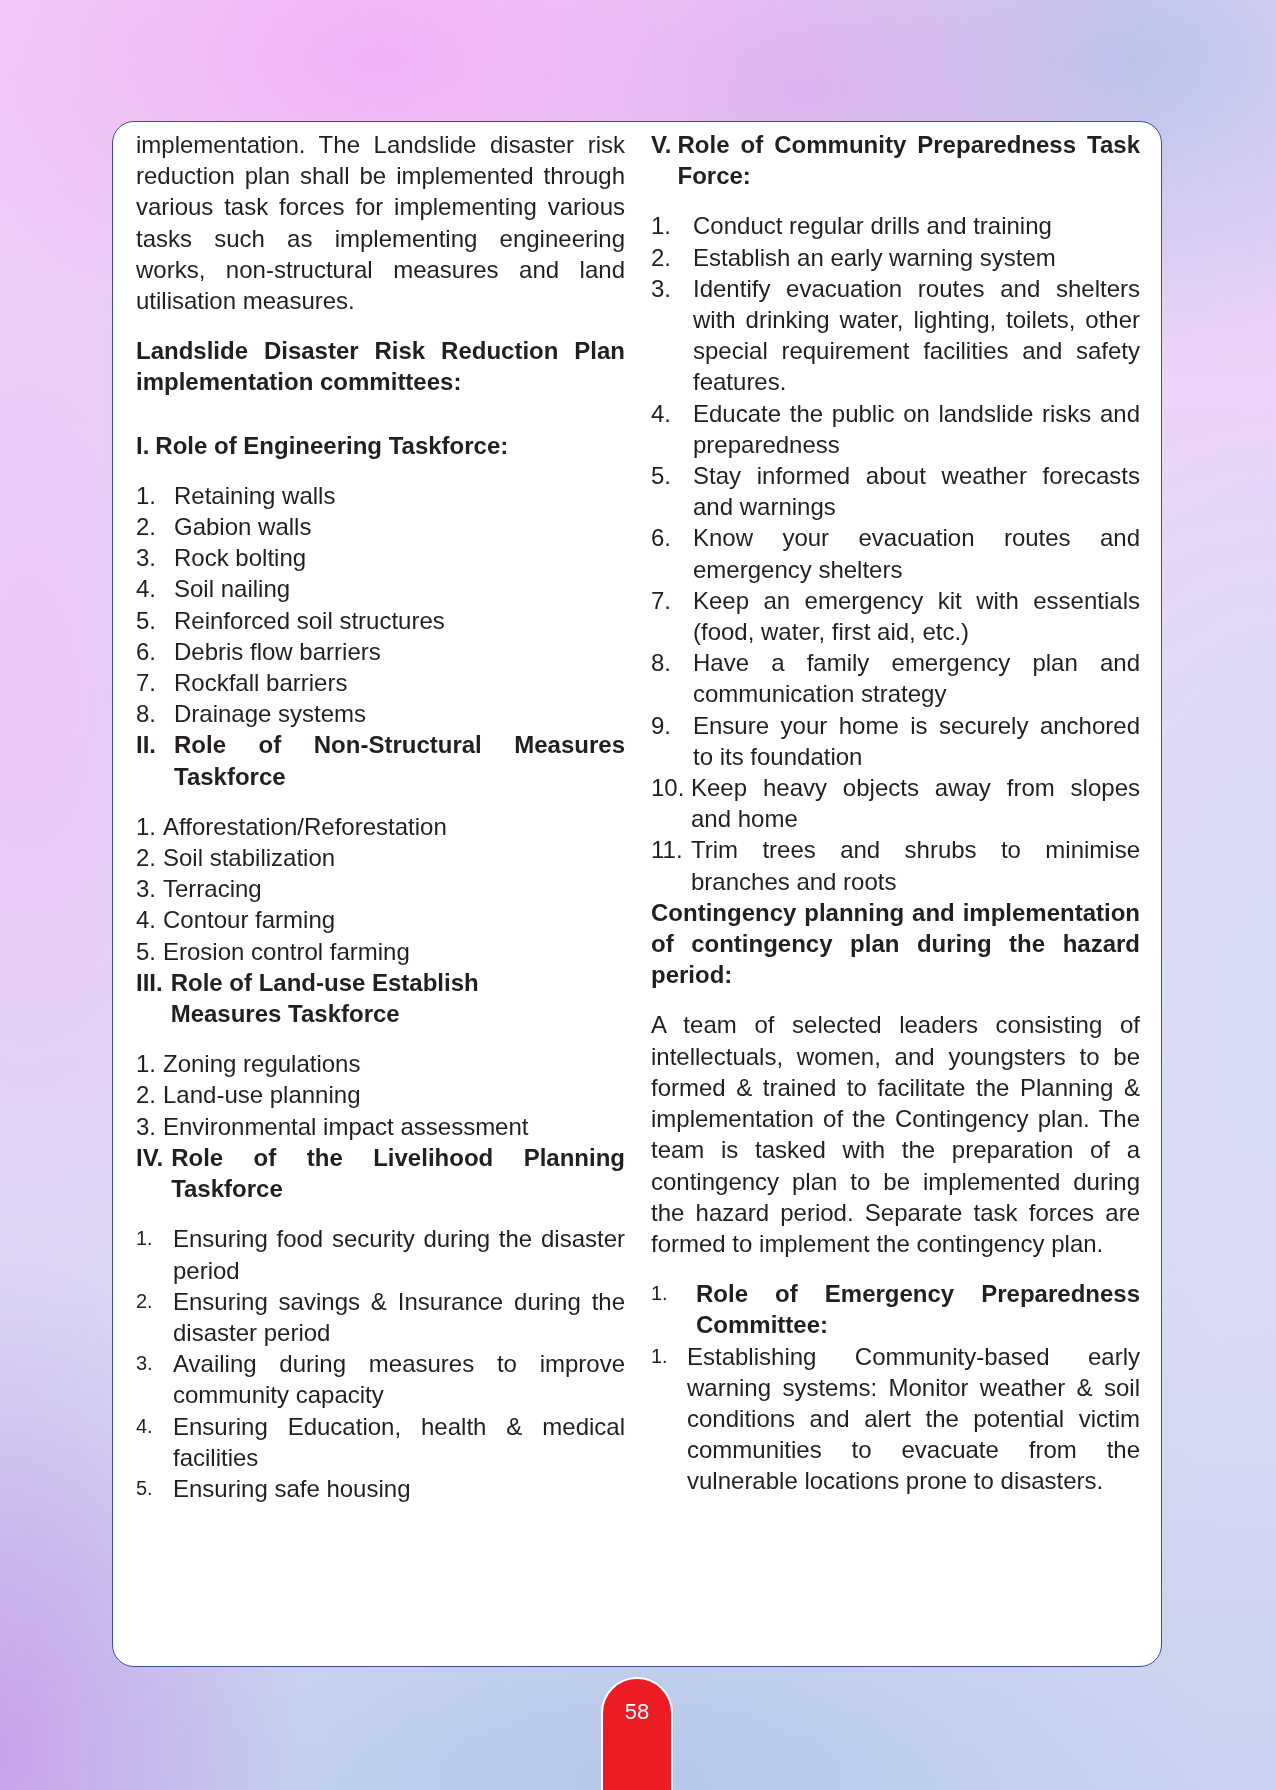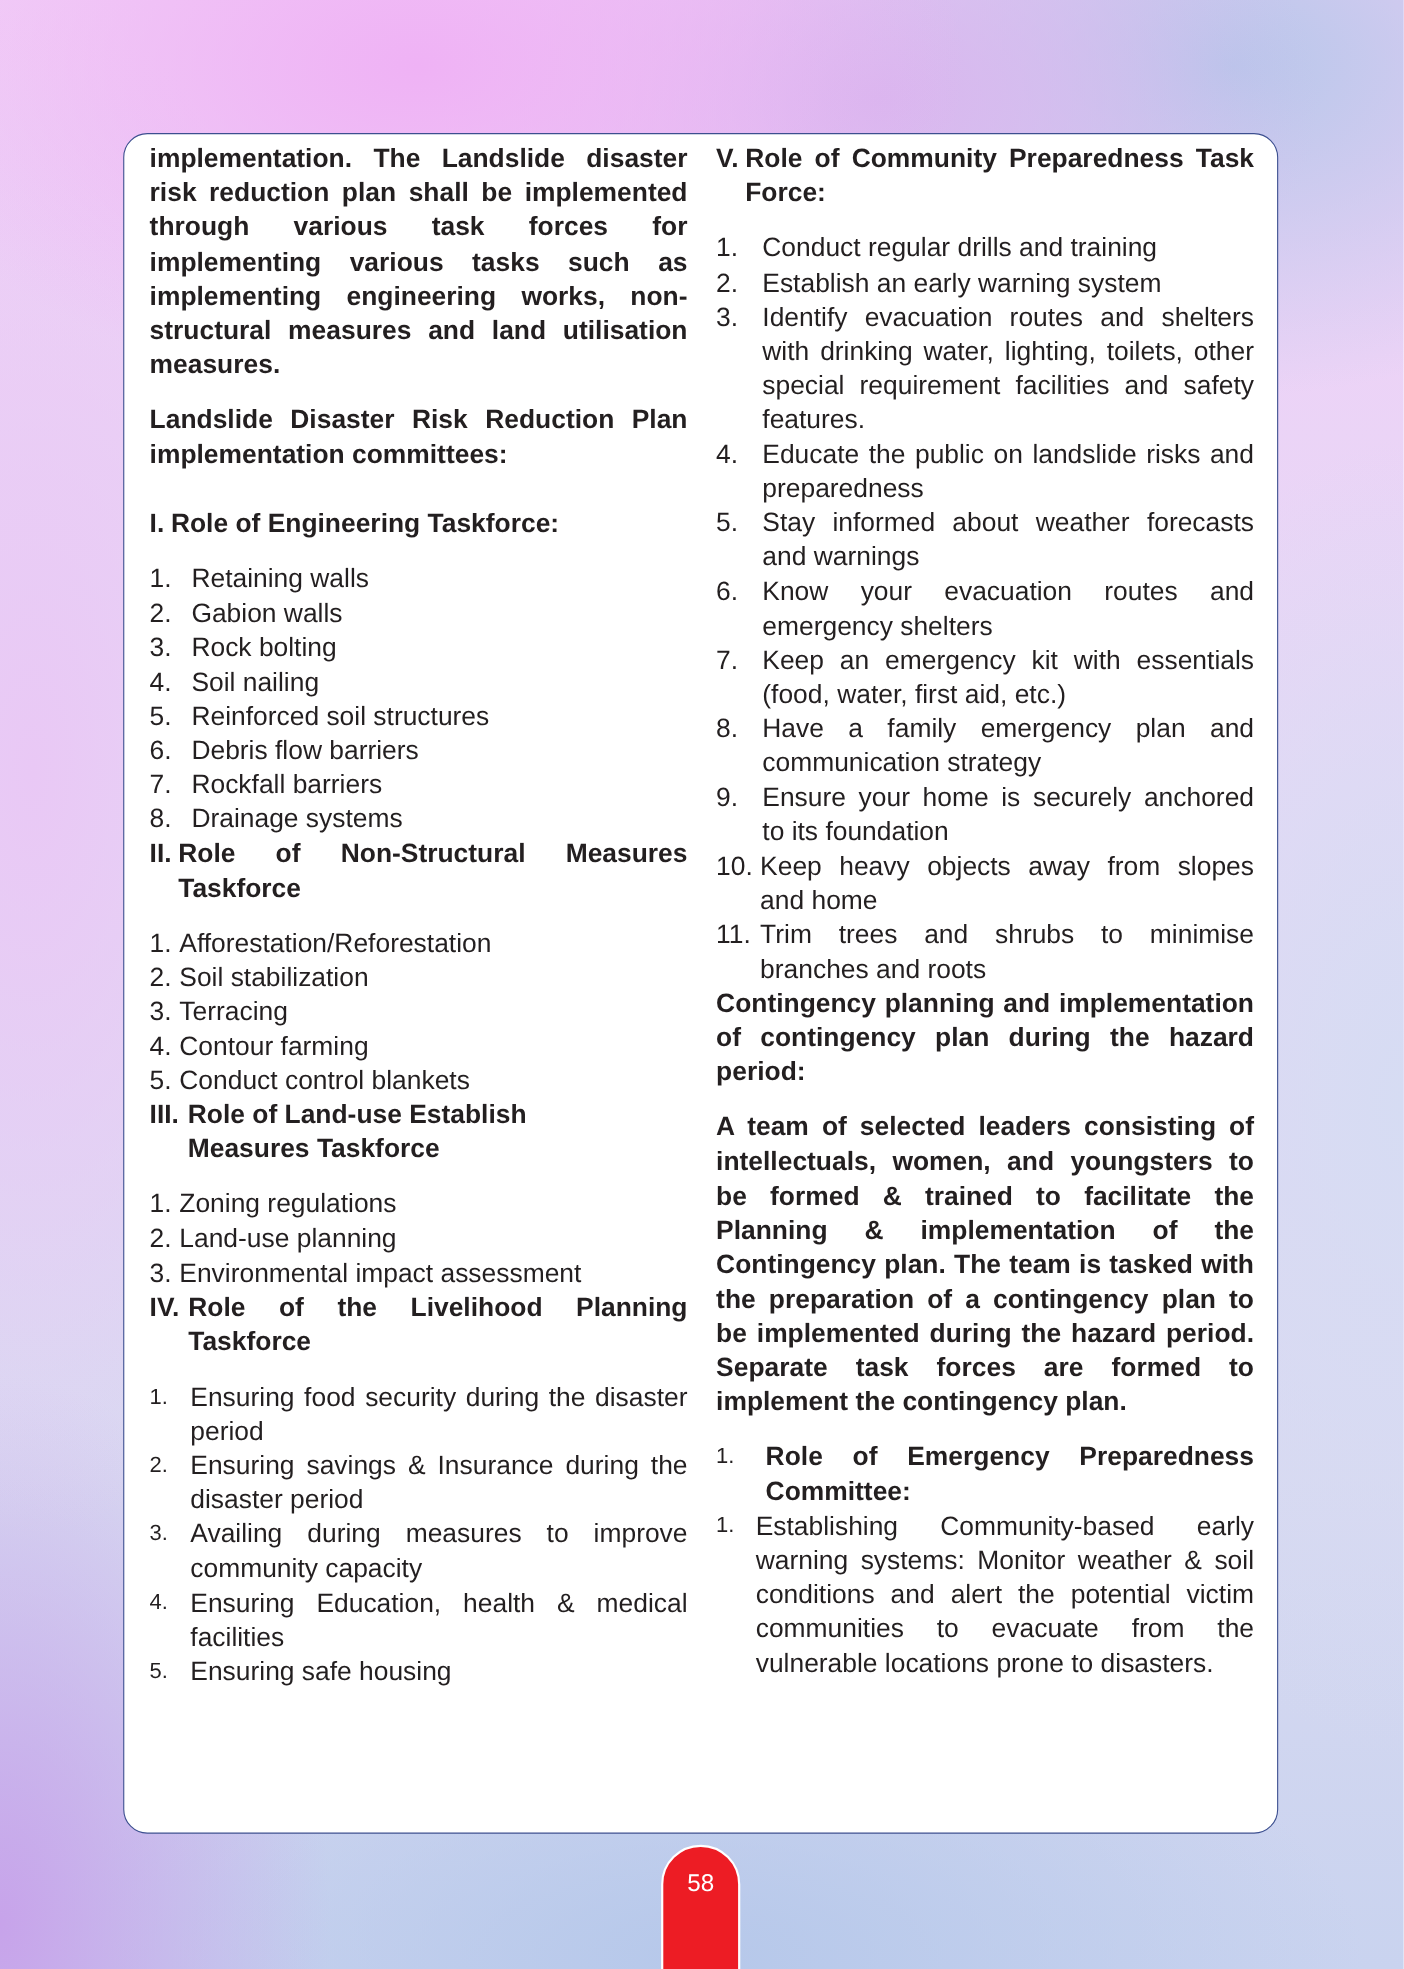--- a/index.html
+++ b/index.html
@@ -17,21 +17,21 @@
       linear-gradient(180deg, #f1cff7 0%, #e6d8f6 40%, #d8d9f1 75%, #c9d3ef 100%);
   }
   .card {
     position: absolute; left: 112px; top: 121px; width: 1050px; height: 1546px;
     background: #ffffff; border: 1.5px solid #3c4f8f; border-radius: 22px;
     box-sizing: border-box;
   }
   .col { position: absolute; top: 129px; width: 489px; font-size: 24px; line-height: 31.2px; }
   .col.left { left: 136px; }
   .col.right { left: 651px; }
-  p { margin: 0; font-weight: bold; }
+  p { margin: 0; }
   .para { text-align: justify; }
   .h { font-weight: bold; text-align: justify; }
   .mb-sm { margin-bottom: 32px; }
   .mb-md { margin-bottom: 19px; }
   ol.list { list-style: none; margin: 0; padding: 0; }
   ol.list li { display: flex; }
   ol.list li .num { flex: 0 0 auto; }
   ol.list li .txt { flex: 1 1 auto; text-align: justify; }
   .roman { display: flex; font-weight: bold; }
   .roman .rn { flex: 0 0 auto; }
@@ -109,21 +109,21 @@
         <span class="num">7.</span>
         <span class="txt">Rockfall barriers</span>
       </li>
     <li>
         <span class="num">8.</span>
         <span class="txt">Drainage systems</span>
       </li>
   </ol>
 
   <div class="roman mb-md">
-    <span class="rn" style="margin-right:6px">II.</span>
+    <span class="rn" style="margin-right:18px">II.</span>
     <span class="rt">Role of Non-Structural Measures Taskforce</span>
   </div>
   <ol class="list ns mb-md">
     <li>
         <span class="num">1.</span>
         <span class="txt">Afforestation/Reforestation</span>
       </li>
     <li>
         <span class="num">2.</span>
         <span class="txt">Soil stabilization</span>
@@ -131,21 +131,21 @@
     <li>
         <span class="num">3.</span>
         <span class="txt">Terracing</span>
       </li>
     <li>
         <span class="num">4.</span>
         <span class="txt">Contour farming</span>
       </li>
     <li>
         <span class="num">5.</span>
-        <span class="txt">Conduct control blankets</span>
+        <span class="txt">Erosion control farming</span>
       </li>
   </ol>
 
   <div class="roman mb-md">
     <span class="rn" style="margin-right:8px">III.</span>
     <span class="rt" style="text-align:left; padding-right:90px">Role of  Land-use Establish Measures Taskforce</span>
   </div>
   <ol class="list lu mb-md">
     <li>
         <span class="num">1.</span>

